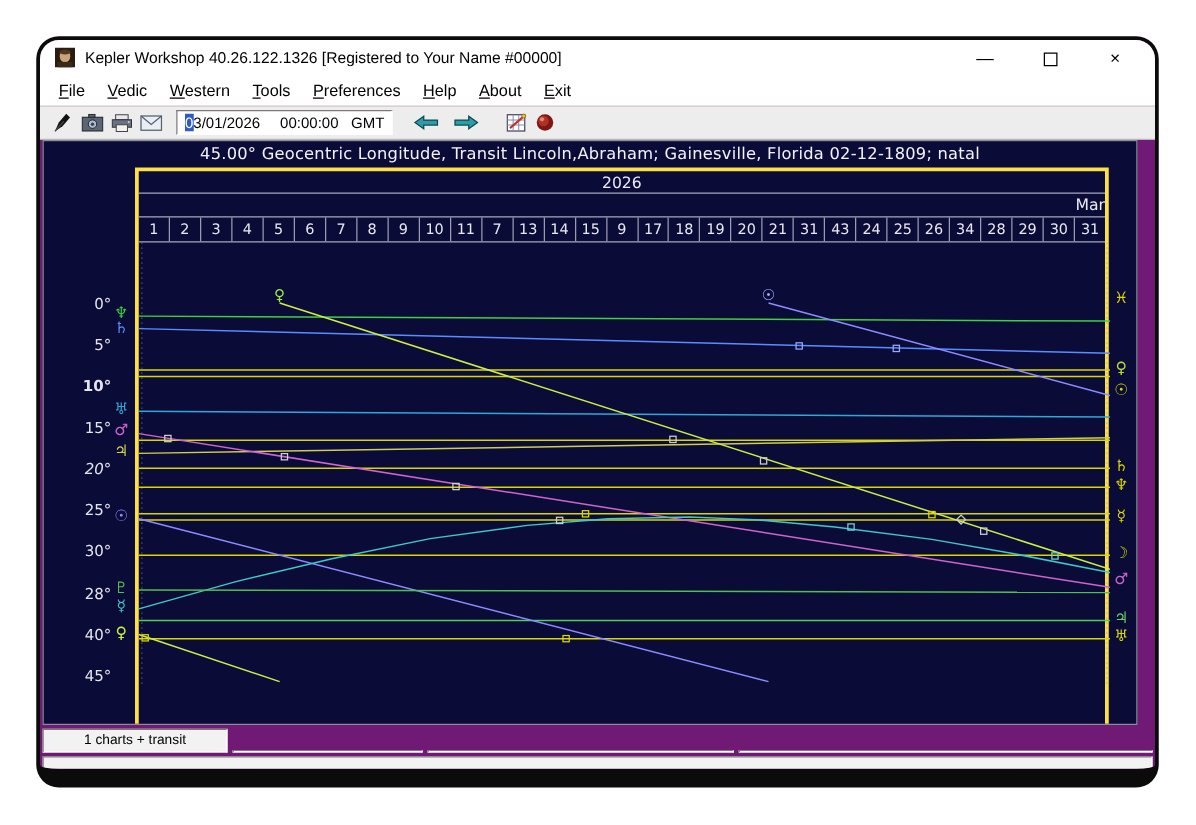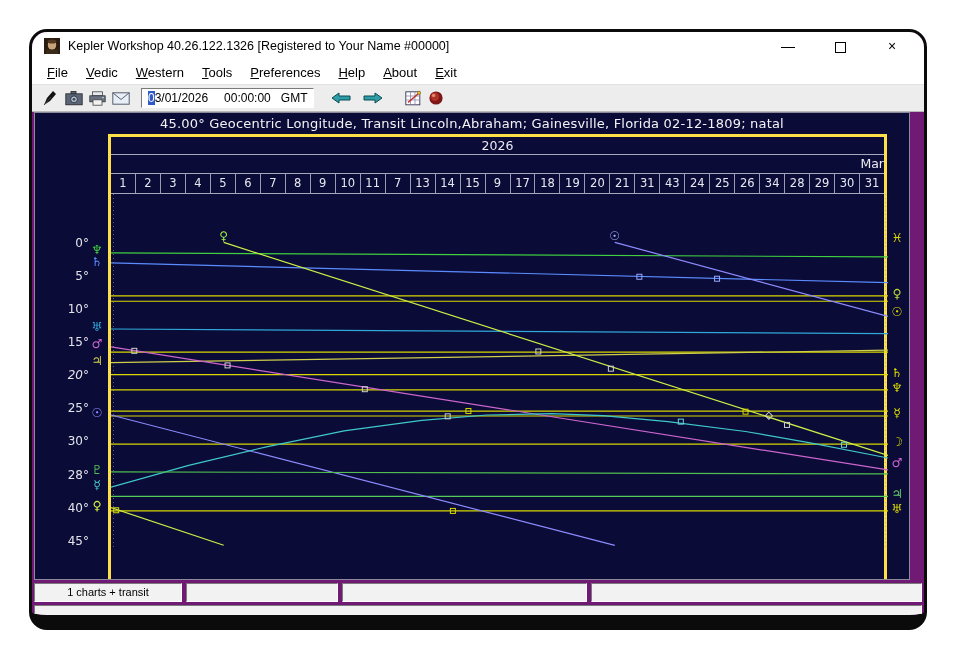--- a/index.html
+++ b/index.html
@@ -48,21 +48,21 @@
   .day-cell{flex:1;border-right:1px solid #9a9ab0;color:#e8e8f0;font-size:11.5px;
             text-align:center;line-height:19px;overflow:hidden;}
   .day-cell:last-child{border-right:none;text-align:center;}
   .plot-svg{display:block;width:777px;height:354px;}
   .y-label{position:absolute;left:16px;width:38px;text-align:right;color:#e4e4ec;
            font-size:12px;height:14px;line-height:14px;}
   .pg{position:absolute;width:18px;text-align:center;font-size:12.5px;height:16px;line-height:16px;}
   .glyph-col-left{position:absolute;left:53px;top:0;width:18px;height:100%;}
   .glyph-col-right{position:absolute;left:853px;top:0;width:18px;height:100%;}
   
-  .status-row{display:flex;gap:4px;margin:3px 2px 0 2px;height:19px;flex:0 0 auto;}
+  .status-row{display:flex;gap:4px;margin:3px 2px 0 2px;height:19px;flex:0 0 auto;align-items:flex-end;}
   .status-cell{border:1px solid;border-color:#7a7a7a #fff #fff #7a7a7a;background:#f2f2f2;
                font-size:11px;color:#000;text-align:center;line-height:17px;box-sizing:border-box;}
   .status-cell:nth-child(1){width:148px;}
   .status-cell:nth-child(2){width:152px;}
   .status-cell:nth-child(3){width:245px;}
   .status-cell:nth-child(4){flex:1;}
   .status-strip{margin:3px 2px 0 2px;height:13px;border:1px solid;box-sizing:border-box;
                 border-color:#7a7a7a #fff #fff #7a7a7a;background:#f2f2f2;flex:0 0 auto;}
 </style>
 </head>
@@ -243,21 +243,21 @@
           <rect x="673.49" y="228.428" width="5" height="5" fill="none" stroke="#cfcfcf" stroke-width="1"></rect>
           <rect x="730.47" y="248.273" width="5" height="5" fill="none" stroke="#6fd6d6" stroke-width="1"></rect>
           <text x="112.66499999999999" y="46.4005" fill="#99ee44" font-size="12" text-anchor="middle" font-family="&quot;DejaVu Sans&quot;,sans-serif">♀</text>
           <text x="503.755" y="46.4005" fill="#aab4ff" font-size="12" text-anchor="middle" font-family="&quot;DejaVu Sans&quot;,sans-serif">☉</text>
         </svg>
     </div>
 
     <div>
         <div class="y-label" style="top: 123px;">0°</div>
         <div class="y-label" style="top: 156.075px;">5°</div>
-        <div class="y-label" style="top: 189.15px;">10°</div>
+        <div class="y-label" style="top: 189.15px; font-weight: bold;">10°</div>
         <div class="y-label" style="top: 222.225px;">15°</div>
         <div class="y-label" style="top: 255.3px; font-style: italic;">20°</div>
         <div class="y-label" style="top: 288.375px;">25°</div>
         <div class="y-label" style="top: 321.45px;">30°</div>
         <div class="y-label" style="top: 354.525px;">28°</div>
         <div class="y-label" style="top: 387.6px;">40°</div>
         <div class="y-label" style="top: 420.675px;">45°</div>
       </div>
     <div class="glyph-col-left">
         <div class="pg" style="top: 128.615px; color: rgb(63, 207, 63);">♆</div>

